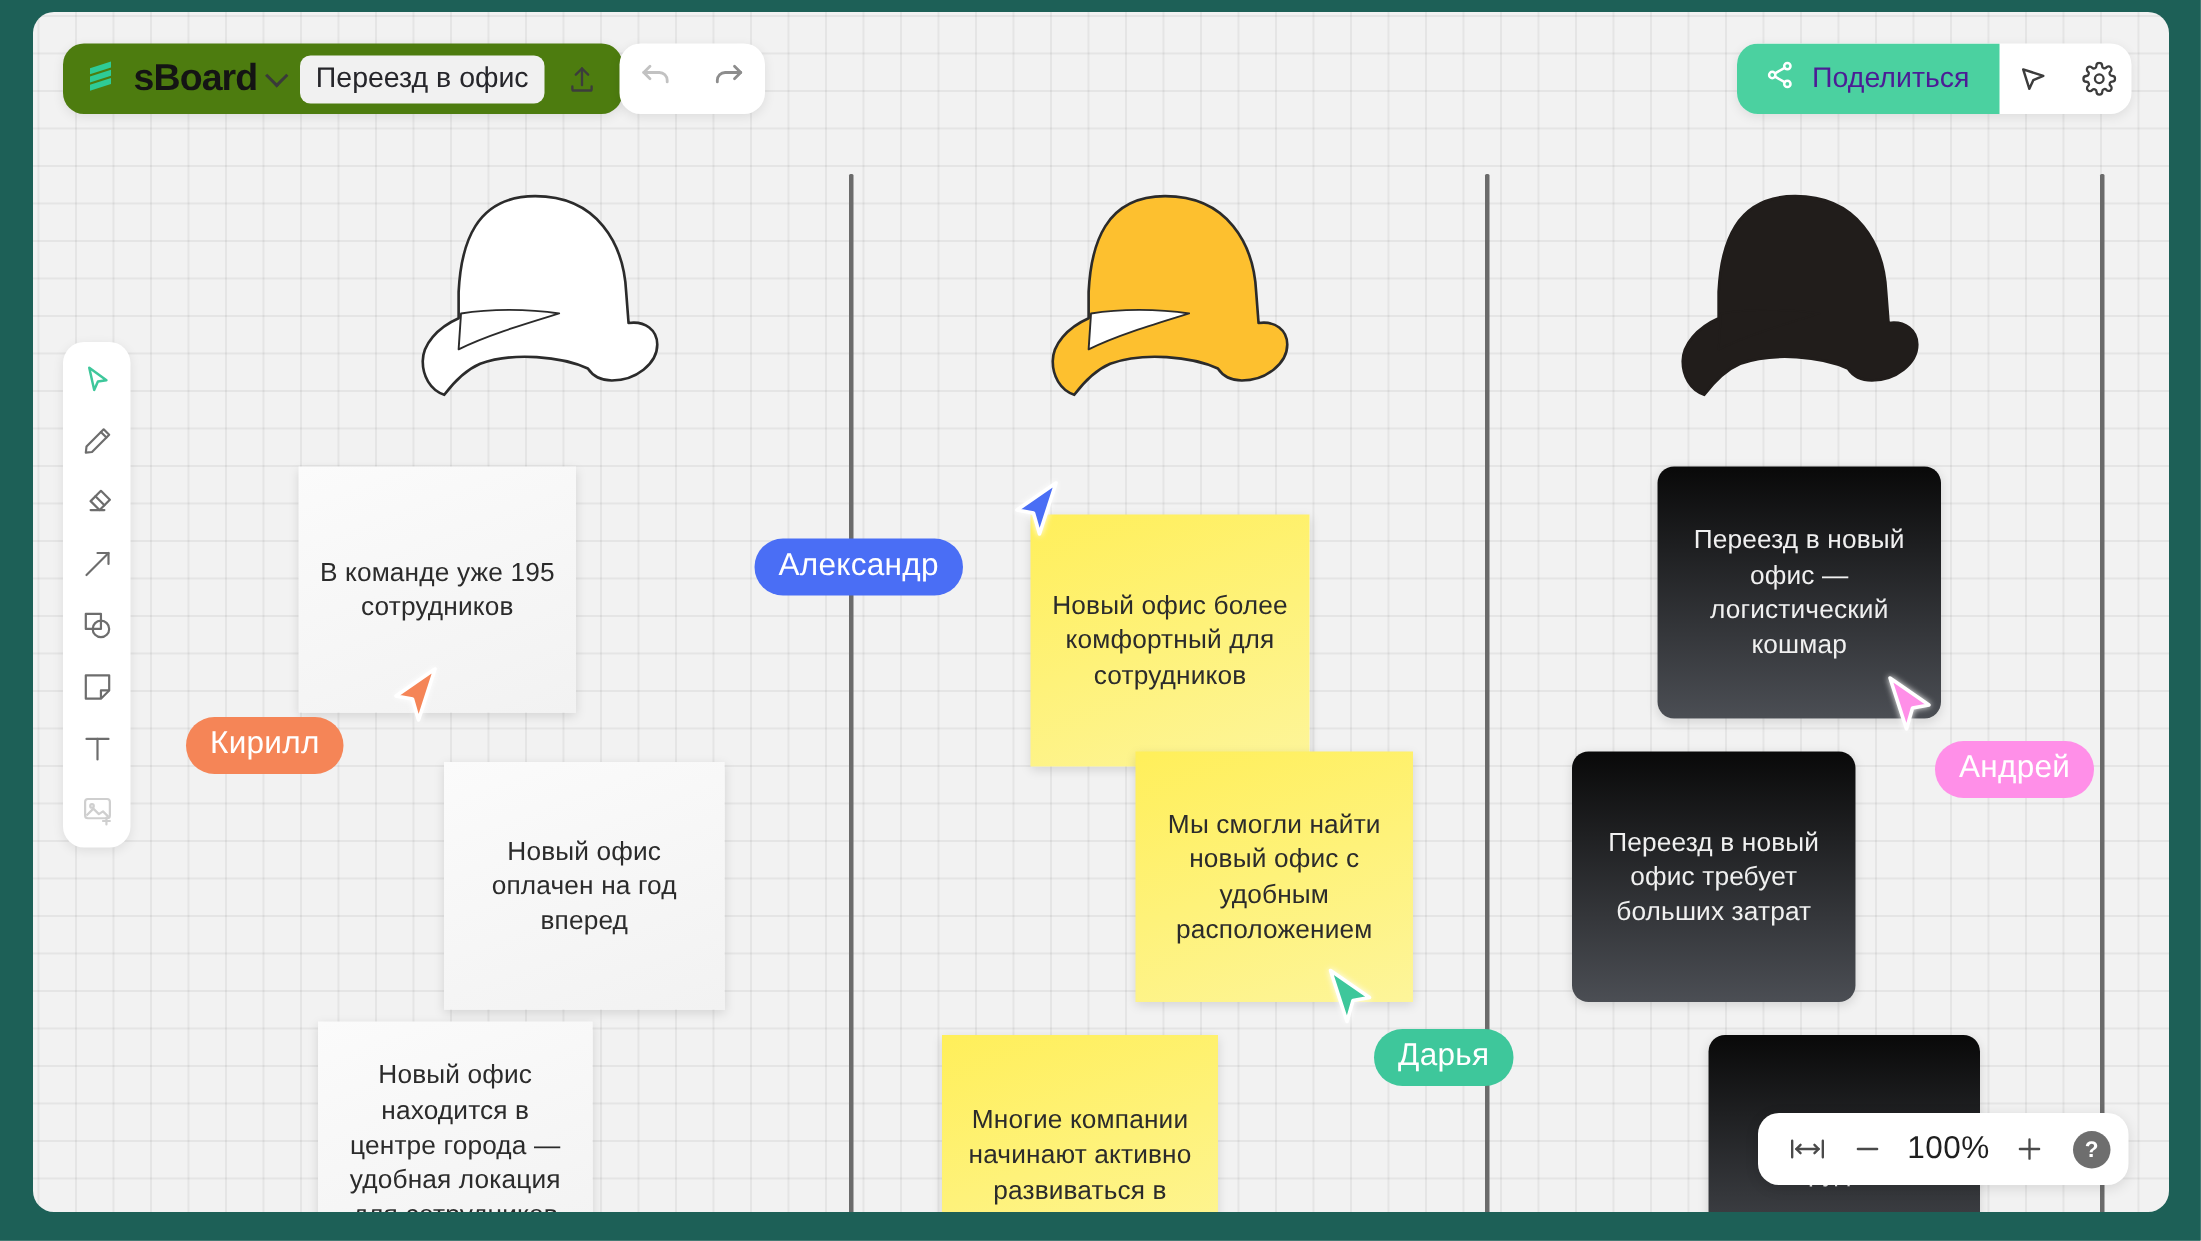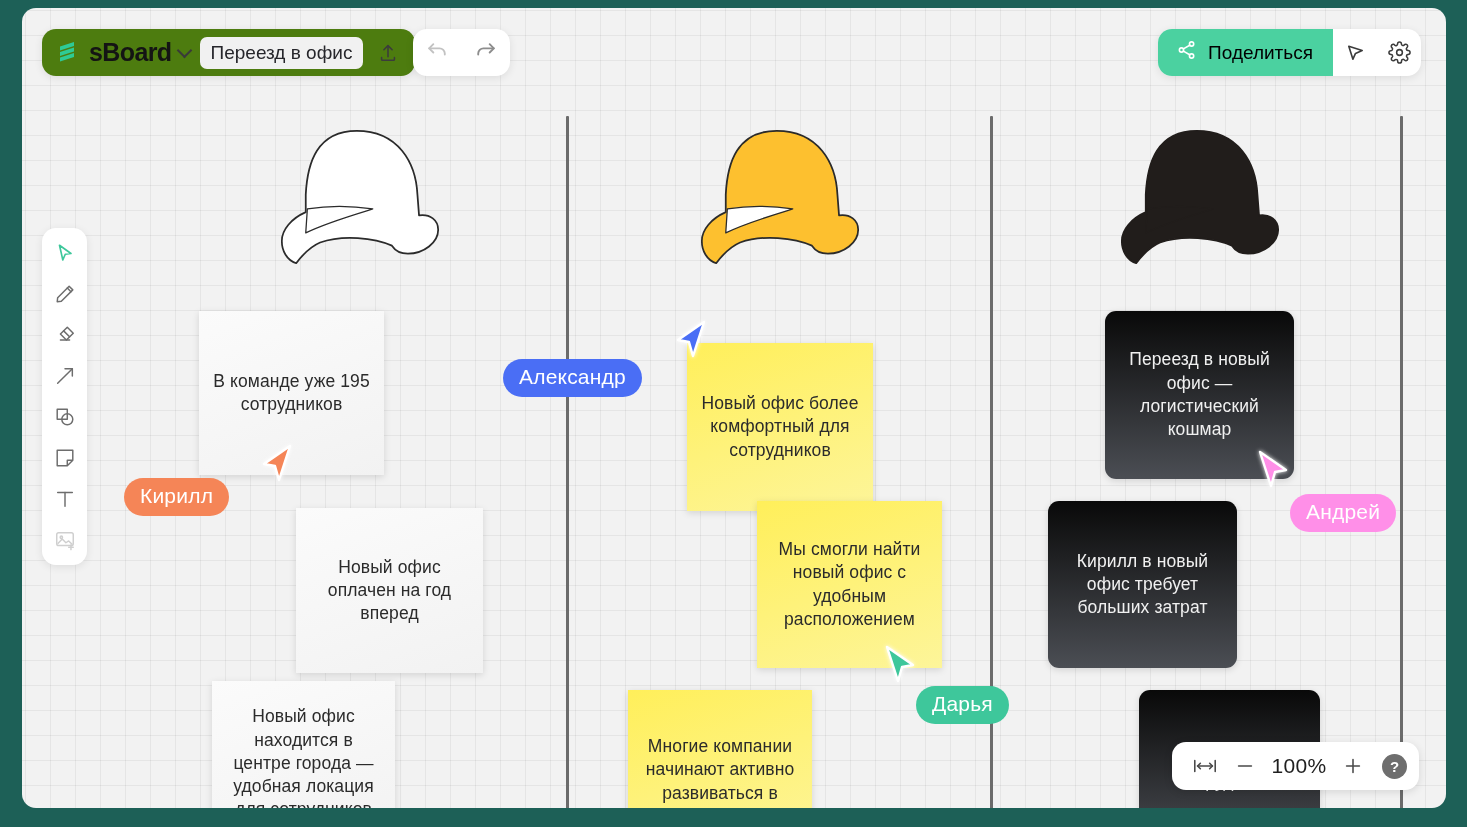--- a/index.html
+++ b/index.html
@@ -102,21 +102,21 @@
     height: 47px;
     background: #fff; border-radius: 14px;
     display: flex; align-items: center;
     box-shadow: 0 2px 8px rgba(0,0,0,0.09);
     overflow: hidden;
   }
   #share-btn {
     height: 47px; background: #4bd1a0;
     display: flex; align-items: center; gap: 10px;
     padding: 0 20px 0 18px;
-    color: #000000; font-size: 19px;
+    color: #4c1d95; font-size: 19px;
     cursor: pointer;
   }
   #topbar-right .tb-icon { width: 44px; height: 47px; }
   
   #tool-rail {
     position: absolute; left: 42px; top: 228px;
     width: 45px;
     background: #fff; border-radius: 14px;
     padding: 10px 0;
     display: flex; flex-direction: column; align-items: center; gap: 11px;
@@ -183,21 +183,21 @@
         <div class="note note-yellow" style="left: 735px; top: 493px; width: 185px; height: 167px;">
           <span>Мы смогли найти новый офис с удобным расположением</span>
         </div>
         <div class="note note-yellow" style="left: 606px; top: 682px; width: 184px; height: 160px;">
           <span>Многие компании начинают активно развиваться в</span>
         </div>
         <div class="note note-black" style="left: 1083px; top: 303px; width: 189px; height: 168px;">
           <span>Переезд в новый офис — логистический кошмар</span>
         </div>
         <div class="note note-black" style="left: 1026px; top: 493px; width: 189px; height: 167px;">
-          <span>Кирилл в новый офис требует больших затрат</span>
+          <span>Переезд в новый офис требует больших затрат</span>
         </div>
         <div class="note note-black" style="left: 1117px; top: 682px; width: 181px; height: 160px;">
           <span>Оф… 500+ сотрудников</span>
         </div>
       </div>
     <div id="cursors-layer">
         <div class="cursor" style="left: 240px; top: 436px;">
           <svg width="32" height="40" viewBox="0 0 32 40">
             <path d="M28 2 L2 20 L13 22 L17 36 Z" fill="#f58557" stroke="#ffffff" stroke-width="2.4" stroke-linejoin="round"></path>
           </svg>

